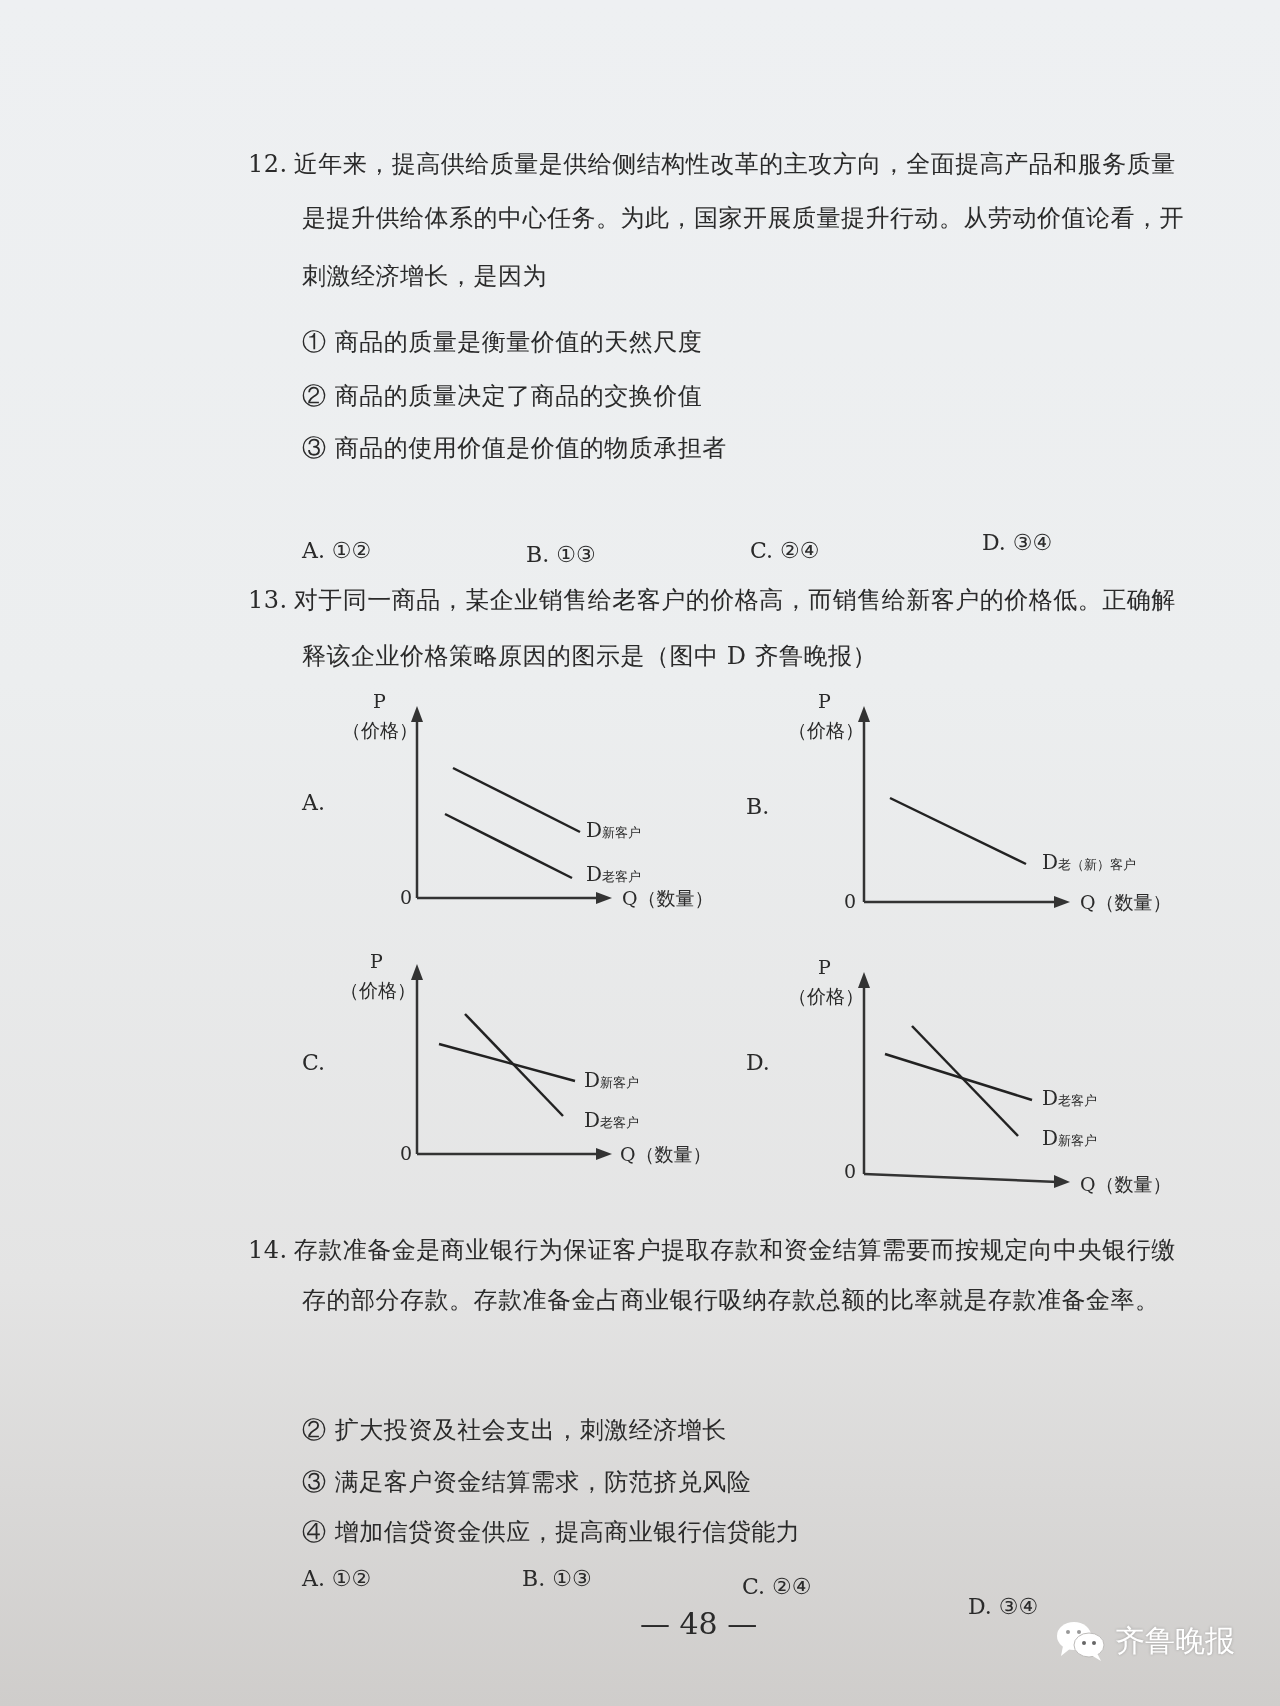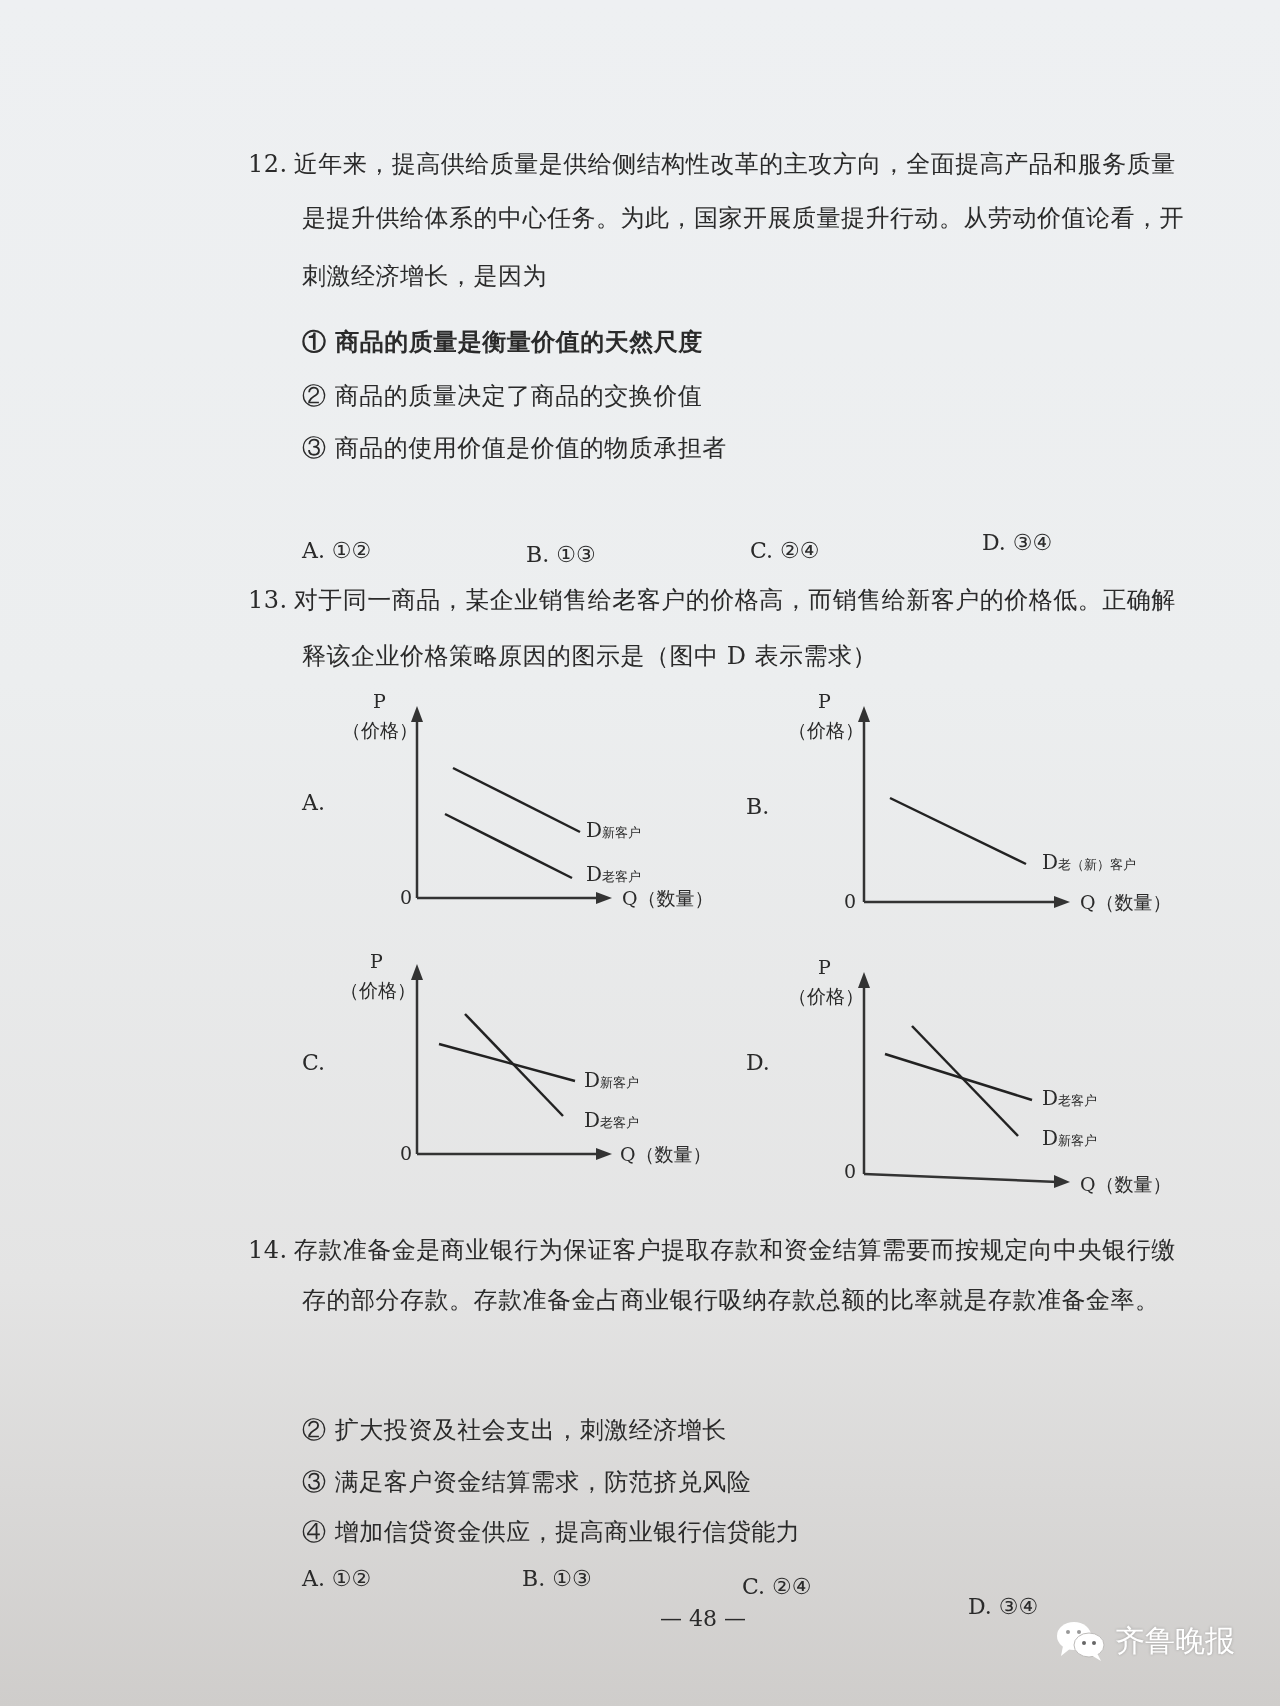--- a/index.html
+++ b/index.html
@@ -12,50 +12,50 @@
   .page { position: absolute; left: 0; top: 0; width: 1280px; height: 1620px; text-align: center; }
   .line { position: absolute; font-size: 24px; white-space: nowrap; letter-spacing: 0.5px; }
   .qnum { margin-right: 6px; }
   .opt { position: absolute; font-size: 22px; white-space: nowrap; }
   .chart { position: absolute; }
   .chart svg { overflow: visible; }
   .chart-letter { position: absolute; font-size: 22px; }
   .axis-lbl { position: absolute; font-size: 19px; white-space: nowrap; }
   .curve-lbl { position: absolute; font-size: 20px; white-space: nowrap; }
   .curve-lbl small { font-size: 13px; }
-  .pageno { position: absolute; left: 660px; top: 1606px; font-size: 22px; }
+  .pageno { position: absolute; left: 640px; top: 1606px; font-size: 30px; }
   .watermark {
     position: absolute; left: 1055px; top: 1620px; display: flex; align-items: center;
     color: #ffffff; font-family: "DejaVu Sans", sans-serif; font-size: 30px;
     text-shadow: 0 0 3px rgba(0,0,0,0.25);
   }
   .wm-icon { width: 52px; height: 42px; margin-right: 8px; }
 </style>
 </head>
 <body>
 
 <div class="page">
 
   <div class="line" style="left:248px; top:148px;">
     <span class="qnum">12.</span><span>近年来，提高供给质量是供给侧结构性改革的主攻方向，全面提高产品和服务质量</span>
   </div>
   <div class="line" style="left:302px; top:202px;">是提升供给体系的中心任务。为此，国家开展质量提升行动。从劳动价值论看，开</div>
   <div class="line" style="left:302px; top:260px;">刺激经济增长，是因为</div>
-  <div class="line" style="left:302px; top:326px;font-weight:bold;">① 商品的质量是衡量价值的天然尺度</div>
+  <div class="line" style="left:302px; top:326px;">① 商品的质量是衡量价值的天然尺度</div>
   <div class="line" style="left:302px; top:380px;">② 商品的质量决定了商品的交换价值</div>
   <div class="line" style="left:302px; top:432px;">③ 商品的使用价值是价值的物质承担者</div>
   <div class="opt" style="left:302px; top:538px;">A. ①②</div>
   <div class="opt" style="left:526px; top:542px;">B. ①③</div>
   <div class="opt" style="left:750px; top:538px;">C. ②④</div>
   <div class="opt" style="left:982px; top:530px;">D. ③④</div>
 
   <div class="line" style="left:248px; top:584px;">
     <span class="qnum">13.</span><span>对于同一商品，某企业销售给老客户的价格高，而销售给新客户的价格低。正确解</span>
   </div>
-  <div class="line" style="left:302px; top:640px;">释该企业价格策略原因的图示是（图中 D 表示需求）</div>
+  <div class="line" style="left:302px; top:640px;">释该企业价格策略原因的图示是（图中 D 齐鲁晚报）</div>
 
   <div class="chart" style="left:300px; top:690px; width:420px; height:230px;">
     <span class="chart-letter" style="left:2px; top:100px;">A.</span>
     <span class="axis-lbl" style="left:73px; top:0px;">P</span>
     <span class="axis-lbl" style="left:42px; top:28px;">（价格）</span>
     <svg width="420" height="230" style="position:absolute;left:0;top:0;">
       <line x1="117" y1="208" x2="117" y2="26" stroke="#333" stroke-width="2.5"></line>
       <polygon points="117,16 111,32 123,32" fill="#333"></polygon>
       <line x1="117" y1="208" x2="300" y2="208" stroke="#333" stroke-width="2.5"></line>
       <polygon points="312,208 296,202 296,214" fill="#333"></polygon>

